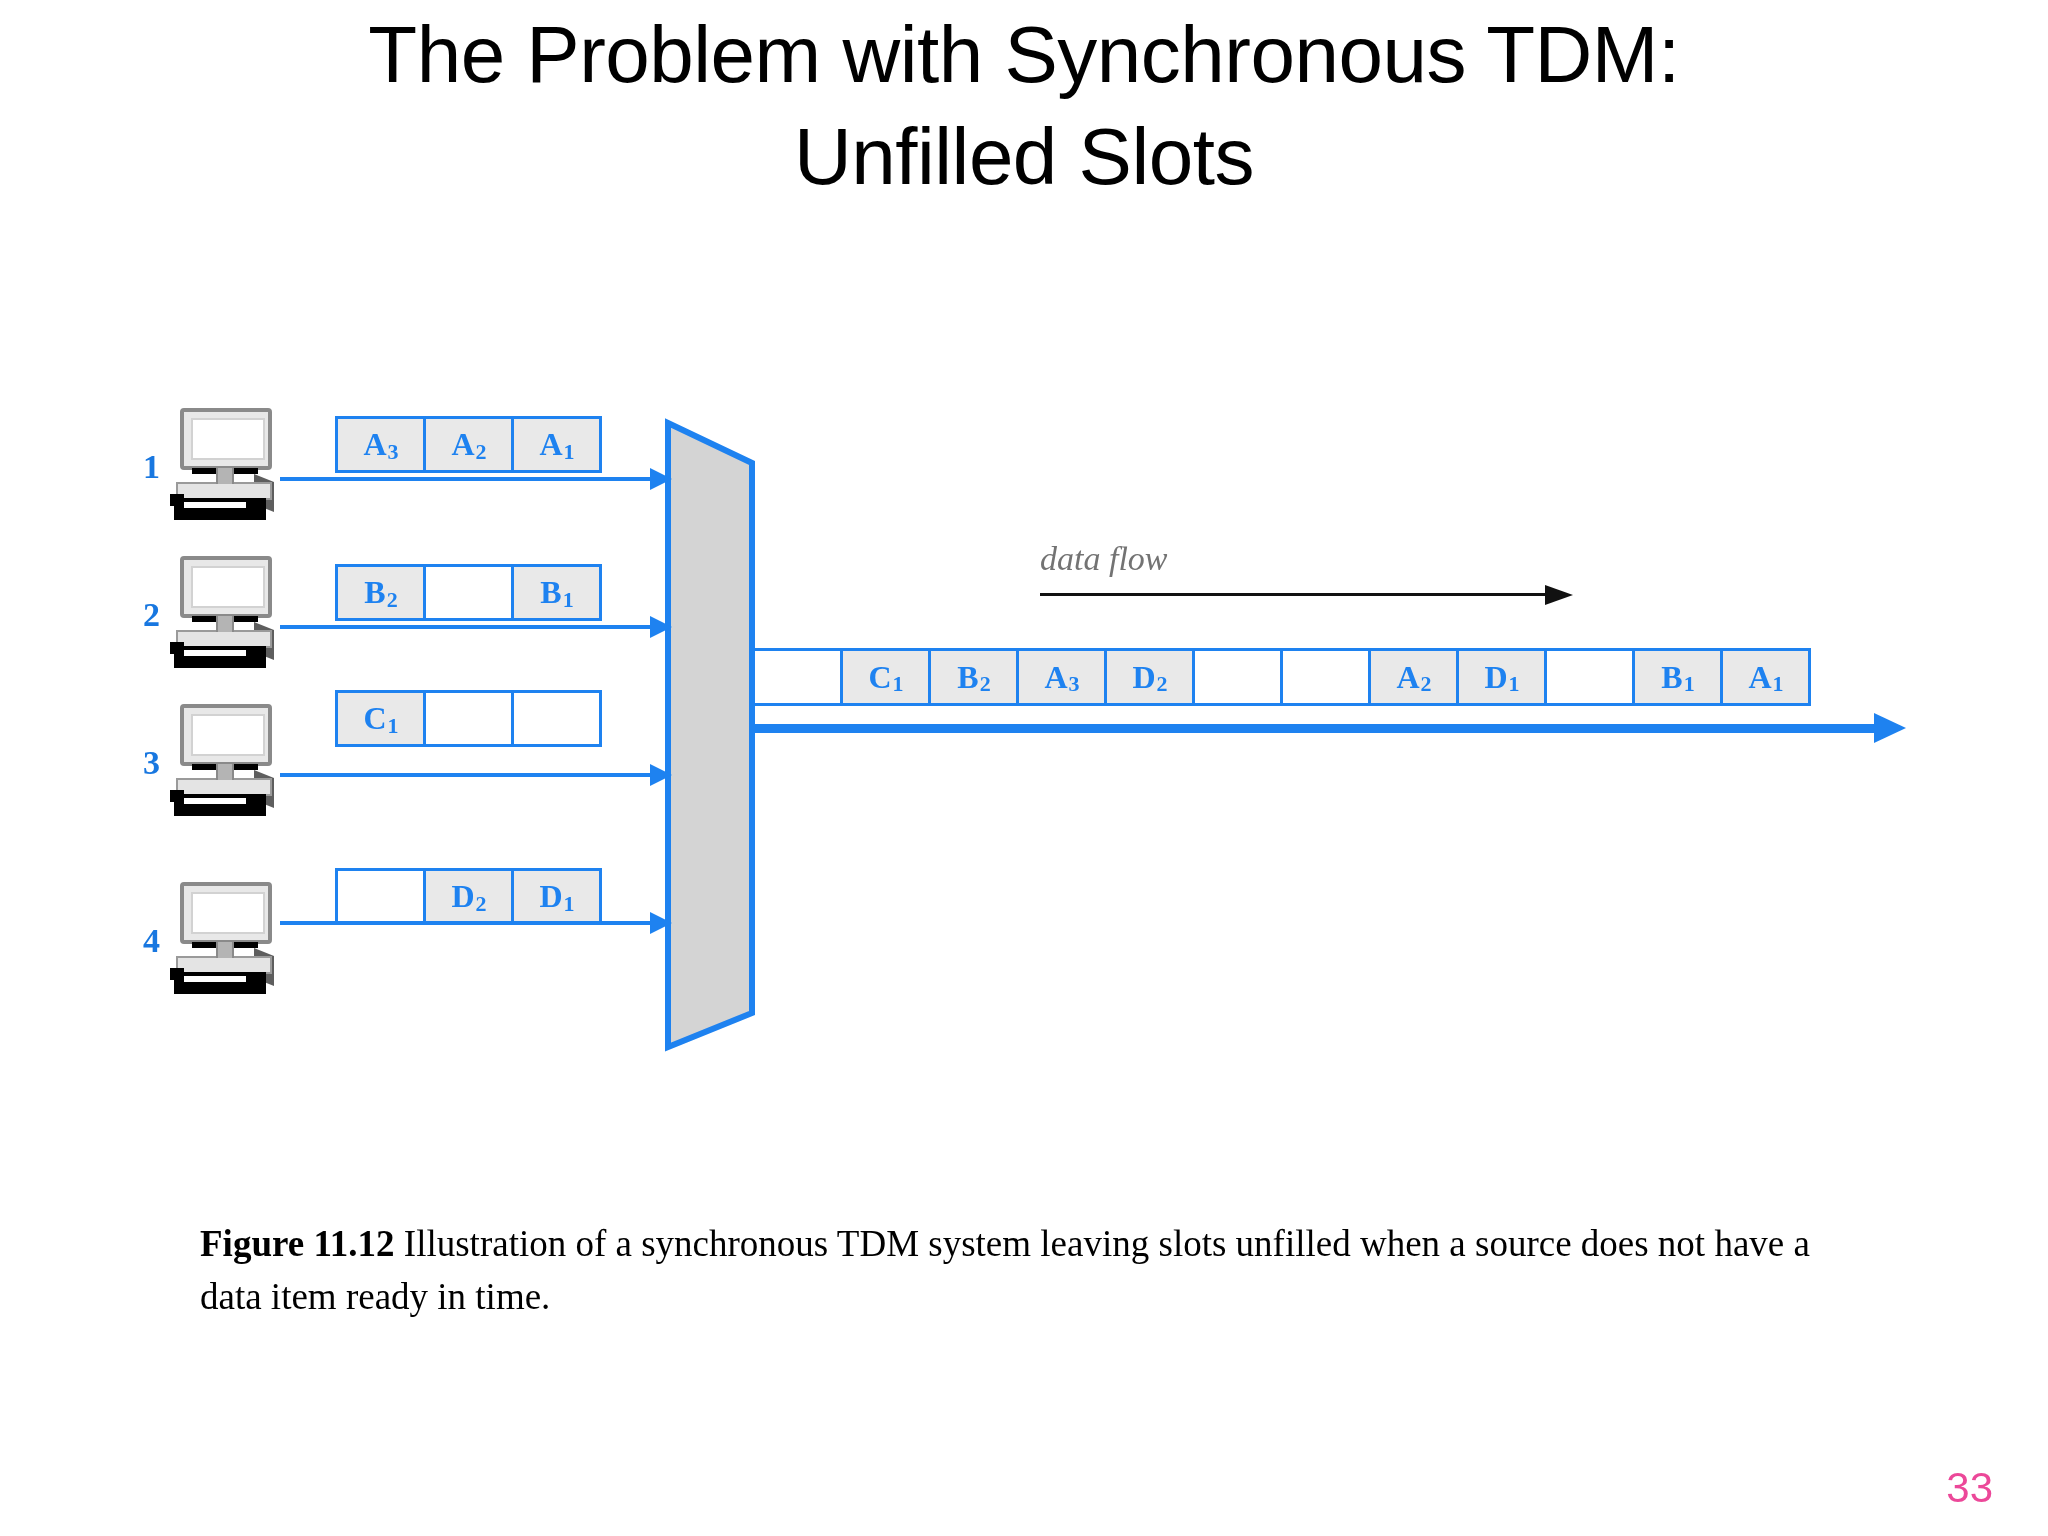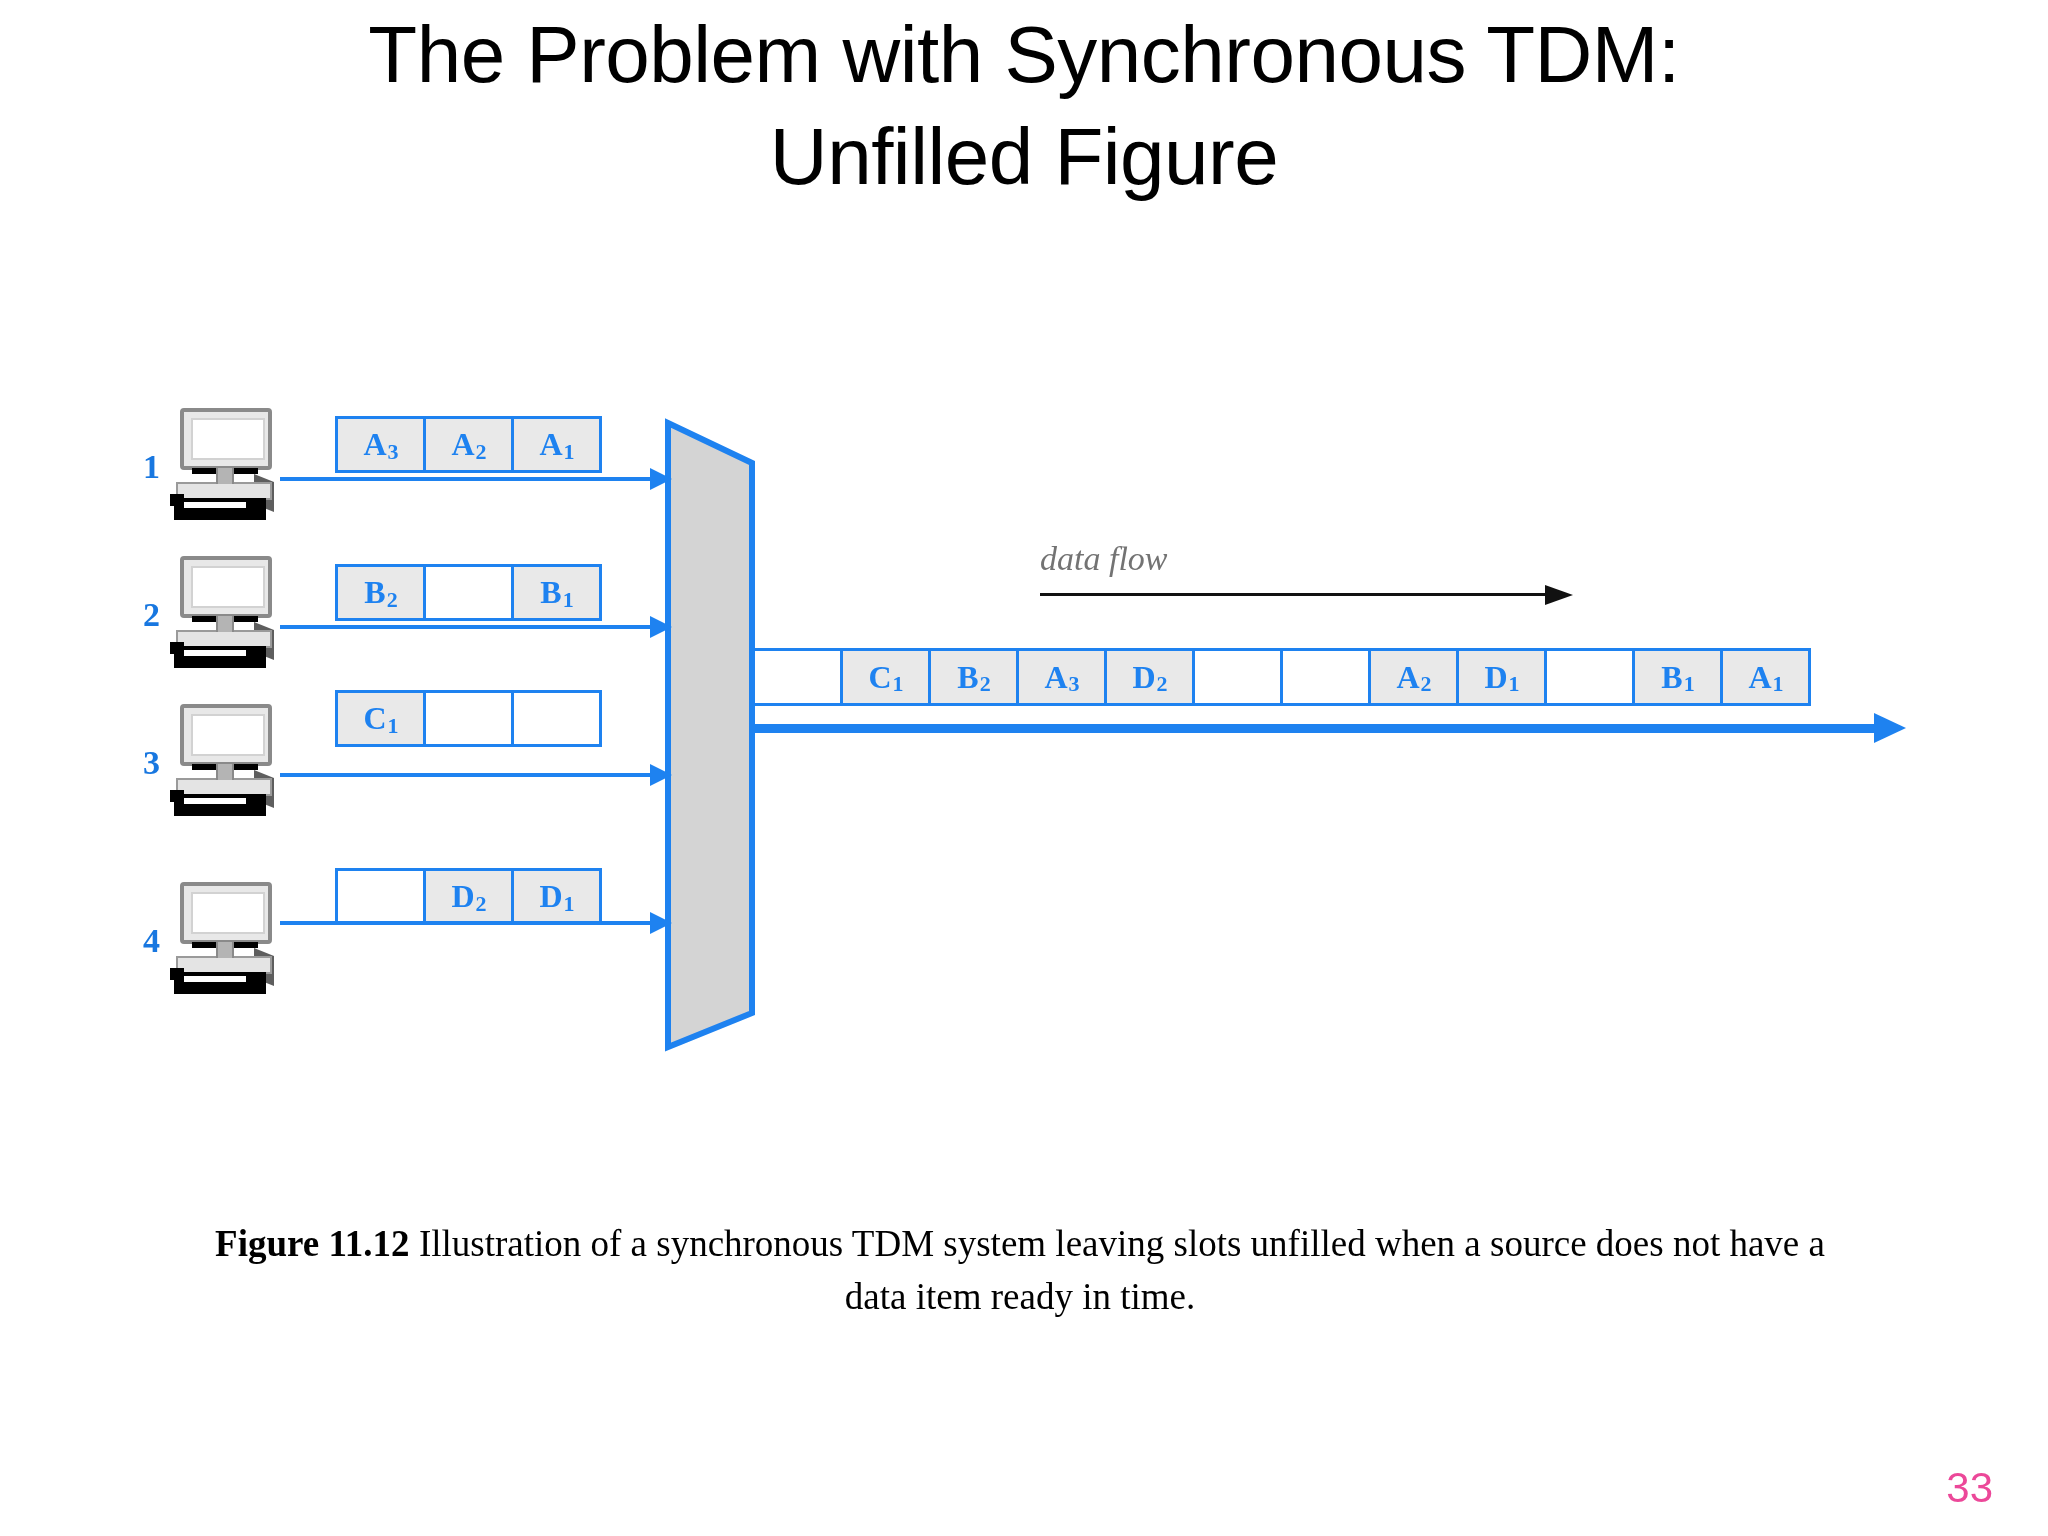--- a/index.html
+++ b/index.html
@@ -253,21 +253,20 @@
     border-bottom: 10px solid transparent;
     border-left: 28px solid #111111;
   }
 
   
   #caption {
     position: absolute;
     left: 200px;
     top: 1218px;
     width: 1640px;
-    text-align: center;
     font-family: "Liberation Serif", serif;
     font-size: 37px;
     line-height: 1.42;
     color: #000000;
   }
   #caption .fig-num { font-weight: bold; }
 
   
   #page-number {
     position: absolute;
@@ -276,21 +275,21 @@
     font-family: "Liberation Sans", sans-serif;
     font-size: 42px;
     color: #ec4899;
   }
 </style>
 </head>
 <body>
 
 <div id="slide-title">
   <span class="title-line">The Problem with Synchronous TDM:</span>
-  <span class="title-line">Unfilled Figure</span>
+  <span class="title-line">Unfilled Slots</span>
 </div>
 
 <div id="figure">
 
   <div id="source-rows">
       <div class="source-row" style="top: 400px;">
         <div class="row-label">1</div>
         <div class="computer">
           <div class="cmp-monitor-frame">
             <div class="cmp-screen"></div>

